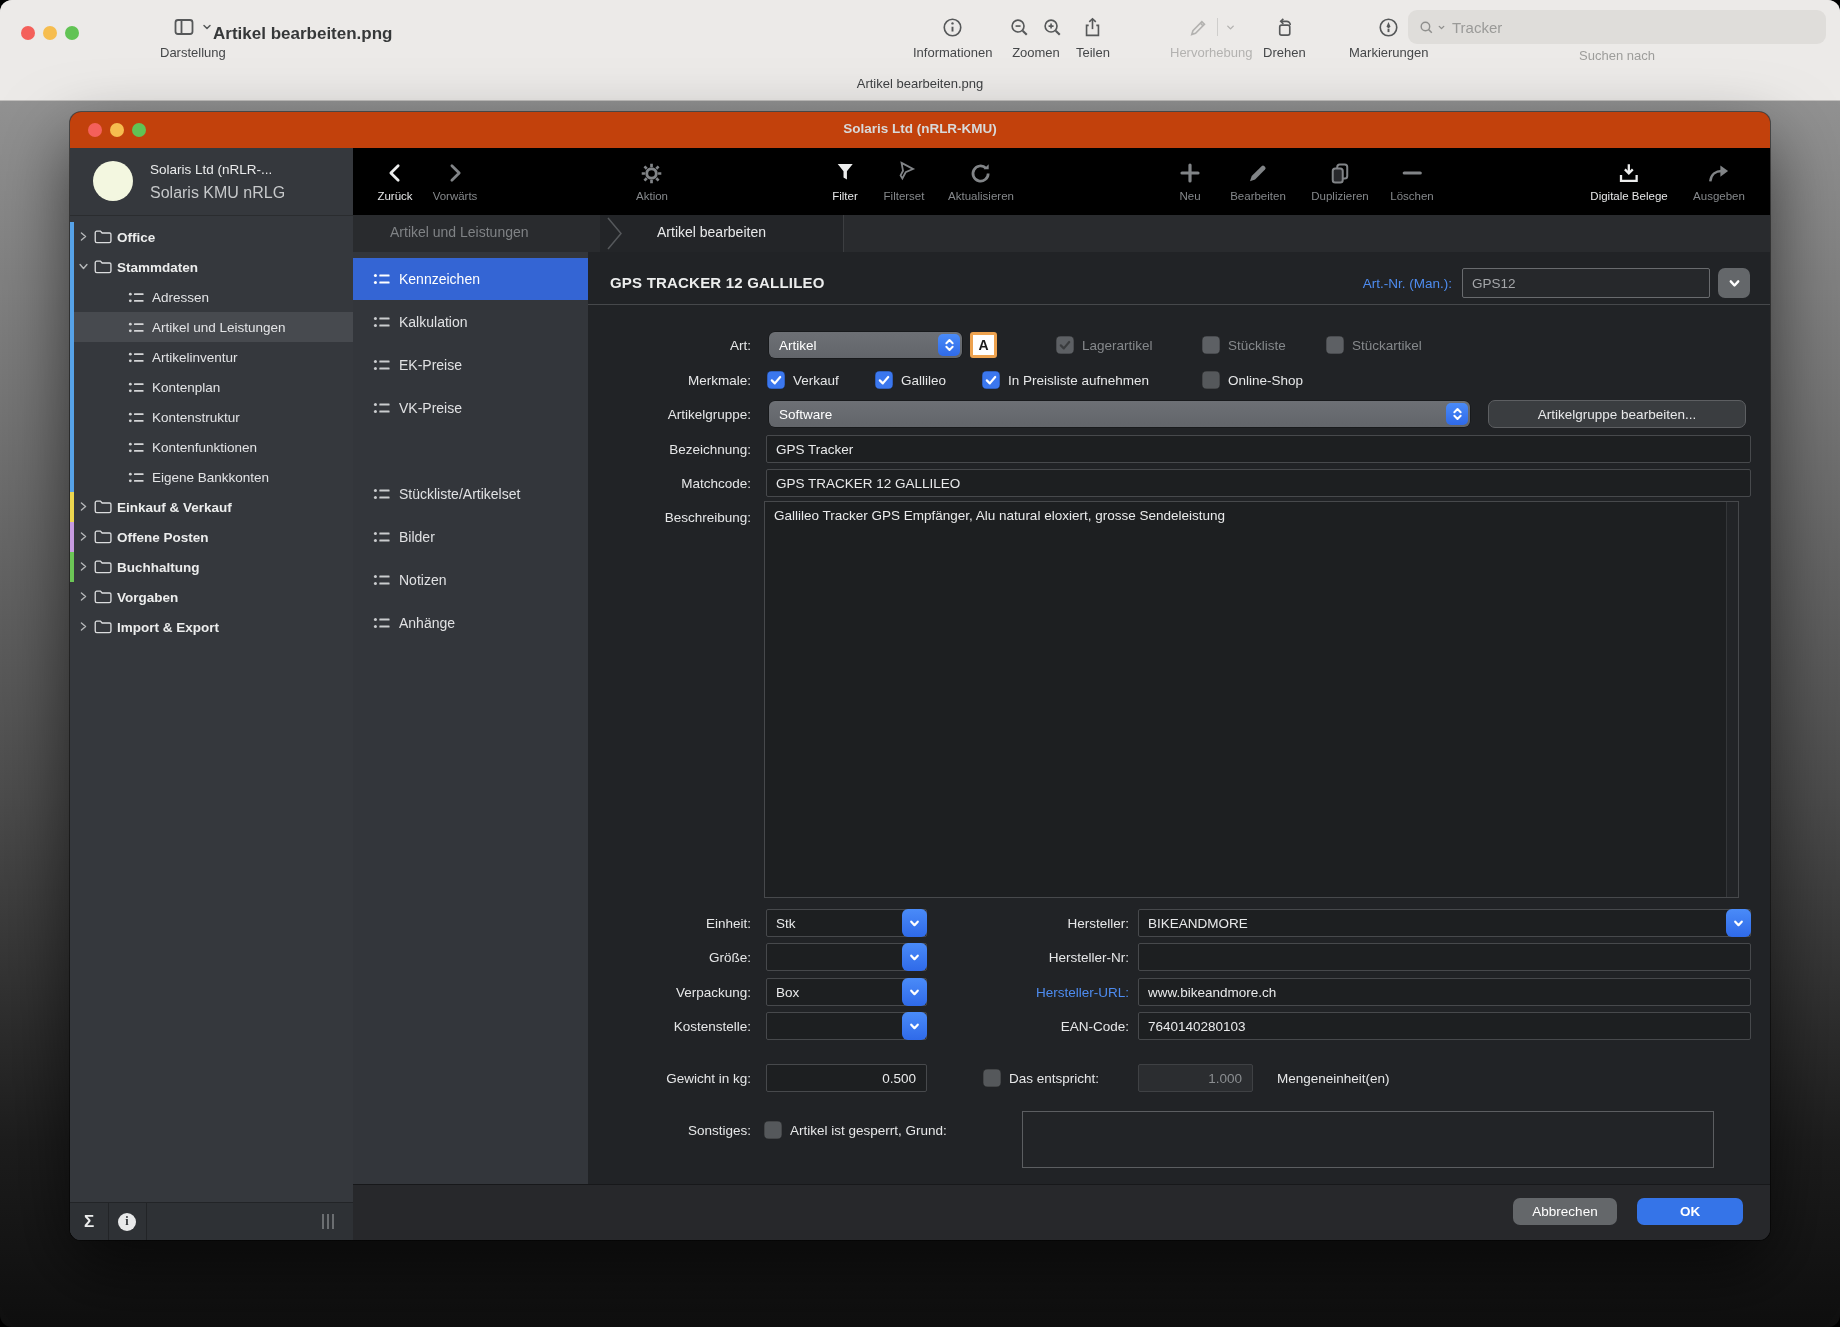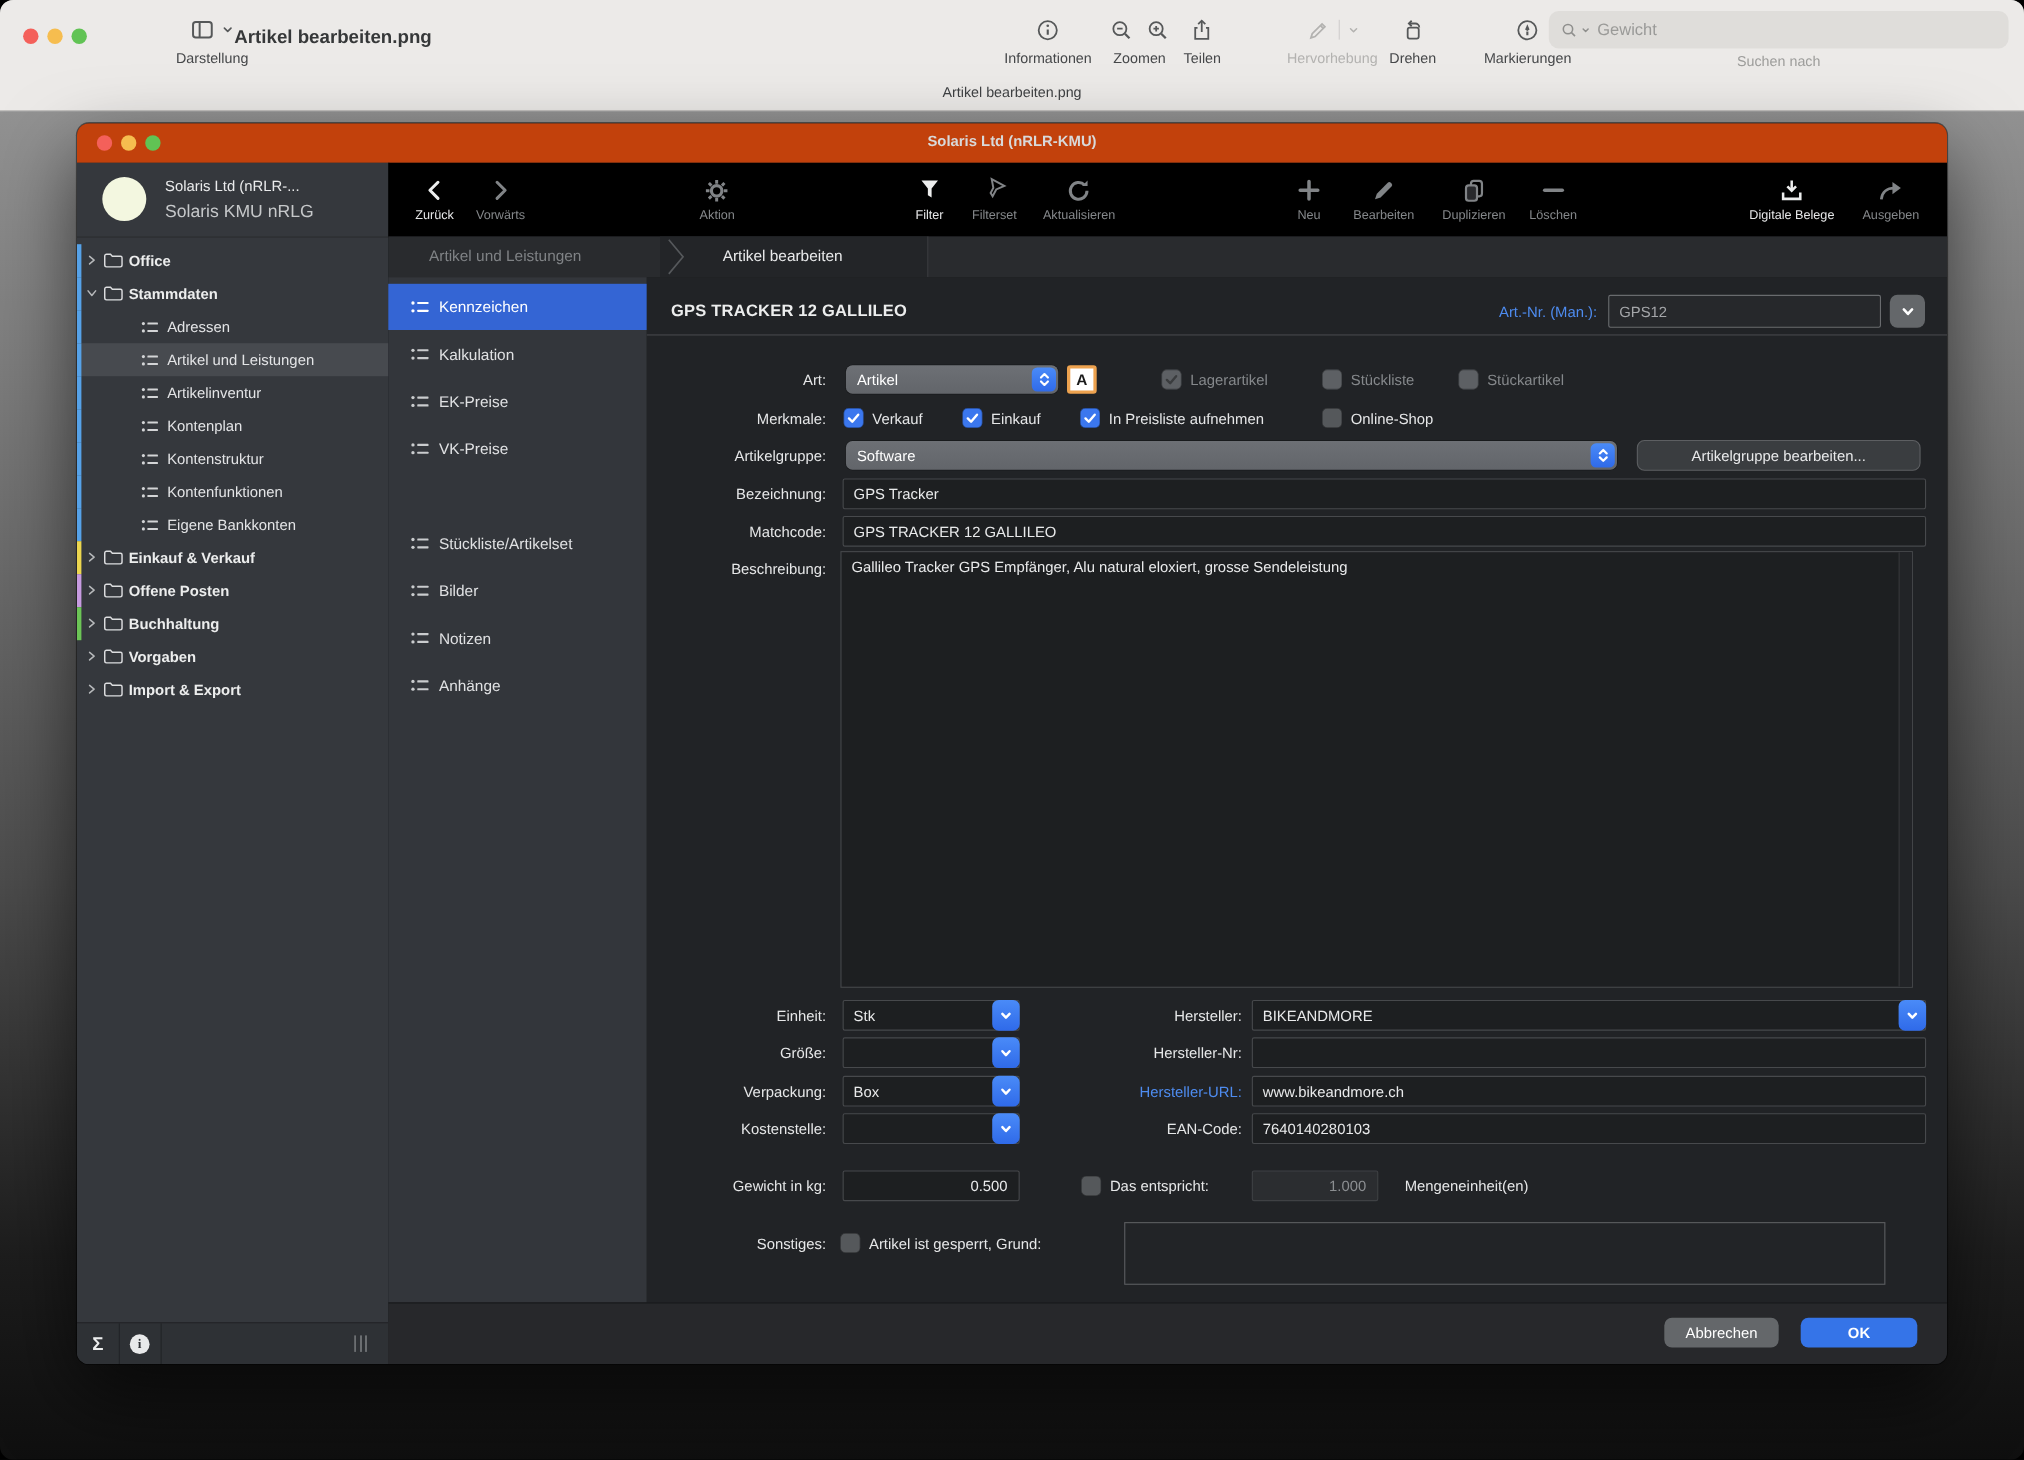--- a/index.html
+++ b/index.html
@@ -235,21 +235,21 @@
     </div>
 
     <div id="search-field">
       <svg width="17" height="17" viewBox="0 0 24 24" fill="none" stroke="currentColor" stroke-width="2">
           <circle cx="10.5" cy="10.5" r="6"></circle>
           <path d="M15 15l4.5 4.5"></path>
         </svg>
       <svg width="9" height="9" viewBox="0 0 16 16" style="margin-left:2px">
           <polyline points="4,6 8,10 12,6" fill="none" stroke="currentColor" stroke-width="2.4" stroke-linecap="round" stroke-linejoin="round"></polyline>
         </svg>
-      <span class="ph">Gewicht</span>
+      <span class="ph">Tracker</span>
     </div>
     <div id="search-under">Suchen nach</div>
   </div>
   <div id="caption">Artikel bearbeiten.png</div>
 
   <div id="win">
 
     <div id="titlebar">
       <span class="tl wtl" style="left:18px;background:#f4605a"></span>
       <span class="tl wtl" style="left:40px;background:#f6bd4f"></span>
@@ -714,21 +714,21 @@
           </span>
         </span>
       <span class="ftext" style="left:205px;top:121px">Verkauf</span>
       <span class="cb checked" style="left:287px;top:119px">
           <span class="mark">
             <svg width="14" height="14" viewBox="0 0 14 14">
               <polyline points="2.8,7.4 5.8,10.4 11.2,4" fill="none" stroke="currentColor" stroke-width="2.2" stroke-linecap="round" stroke-linejoin="round"></polyline>
             </svg>
           </span>
         </span>
-      <span class="ftext" style="left:313px;top:121px">Einkauf</span>
+      <span class="ftext" style="left:313px;top:121px">Gallileo</span>
       <span class="cb checked" style="left:394px;top:119px">
           <span class="mark">
             <svg width="14" height="14" viewBox="0 0 14 14">
               <polyline points="2.8,7.4 5.8,10.4 11.2,4" fill="none" stroke="currentColor" stroke-width="2.2" stroke-linecap="round" stroke-linejoin="round"></polyline>
             </svg>
           </span>
         </span>
       <span class="ftext" style="left:420px;top:121px">In Preisliste aufnehmen</span>
       <span class="cb" style="left:614px;top:119px"></span>
       <span class="ftext" style="left:640px;top:121px">Online-Shop</span>

